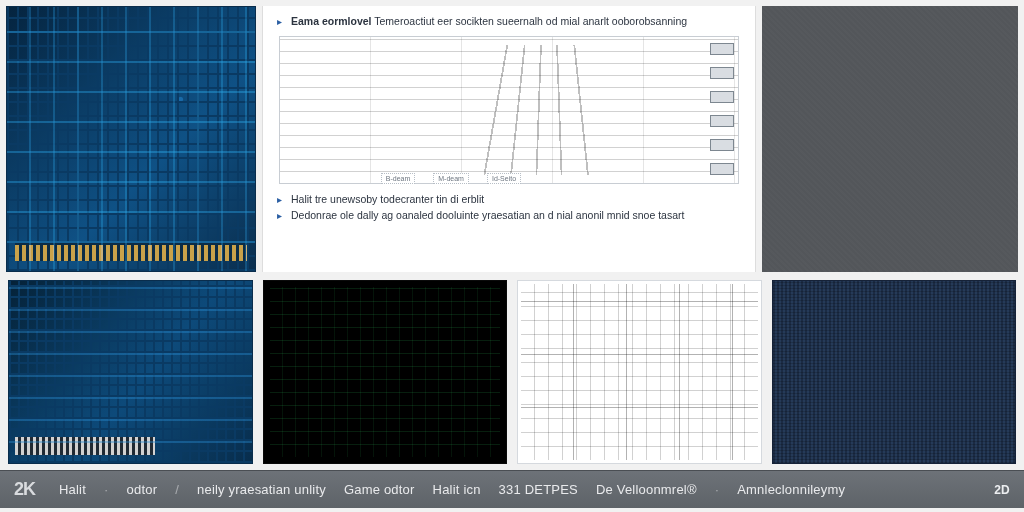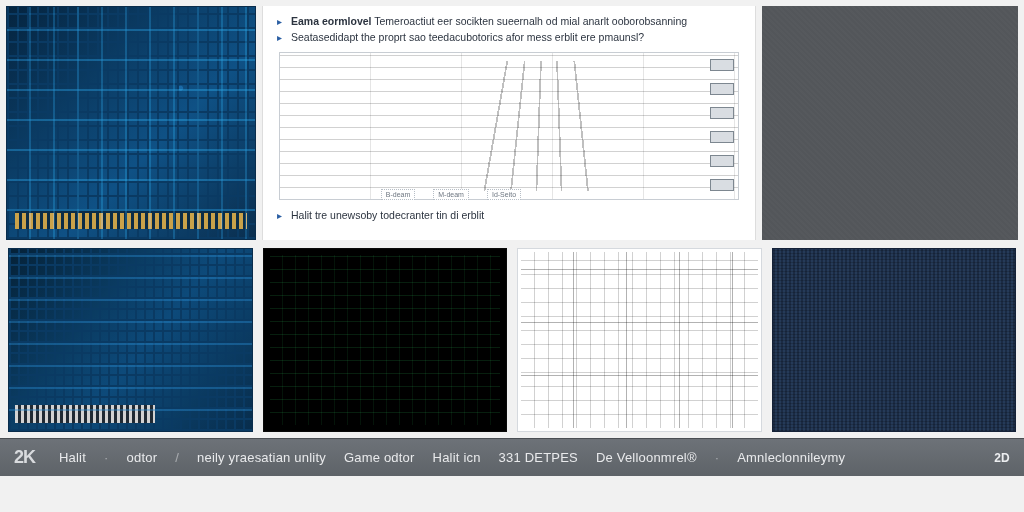--- a/index.html
+++ b/index.html
@@ -1,20 +1,20 @@
 <!DOCTYPE html>
 <html><head>
 <meta charset="utf-8">
 <style>
   * { box-sizing: border-box; margin: 0; padding: 0; }
   html, body { width: 1024px; height: 512px; overflow: hidden; font-family: Arial, Helvetica, sans-serif; background: #e9e9e9; }
   .page { width: 1024px; height: 512px; display: flex; flex-direction: column; background: #f1f1f1; }
 
   
-  .top-row { display: flex; height: 240px; gap: 6px; padding: 6px 6px 0 6px; }
+  .top-row { display: flex; height: 272px; gap: 6px; padding: 6px 6px 0 6px; }
   .panel { background: #fff; position: relative; overflow: hidden; }
 
   
   .pcb-lg { width: 250px; background:
       repeating-linear-gradient(90deg, #0a3a63 0 2px, transparent 2px 10px),
       repeating-linear-gradient(0deg, #0a3a63 0 2px, transparent 2px 14px),
       radial-gradient(circle at 70% 35%, #1a6aa8 0 2px, transparent 3px),
       linear-gradient(135deg, #05243f 0%, #0b3d66 35%, #0f5185 60%, #0a2e4e 100%);
       border: 1px solid #0a2d4c;
   }
@@ -110,43 +110,43 @@
     <div class="panel pcb-lg">
       <div class="pcb-edge"></div>
     </div>
 
     <div class="panel diagram">
       <ul class="bullets">
         <li>
           <span class="em">Eama eormlovel</span>
           <span>Temeroactiut eer socikten sueernalh od mial anarlt ooborobsanning</span>
         </li>
-        <li>
-          <span>Seatasedidapt the proprt sao teedacubotorics afor mess erblit ere pmaunsl?</span>
-        </li>
       </ul>
 
       <div class="schematic">
         <div class="fan"></div>
         <div class="dev d1"></div>
         <div class="dev d2"></div>
         <div class="dev d3"></div>
         <div class="dev d4"></div>
         <div class="dev d5"></div>
         <div class="dev d6"></div>
         <div class="labels">
           <span>B-deam</span>
           <span>M-deam</span>
           <span>Id-Seito</span>
         </div>
       </div>
 
       <ul class="bullets">
         <li>
           <span>Halit tre unewsoby todecranter tin di erblit</span>
+        </li>
+        <li>
+          <span>Dedonrae ole dally ag oanaled dooluinte yraesatian an d nial anonil mnid snoe tasart</span>
         </li>
       </ul>
     </div>
 
     <div class="panel swatch-grey"></div>
   </div>
 
   <div class="bottom-row">
     <div class="thumb thumb-pcb">
       <div class="conn"></div>

